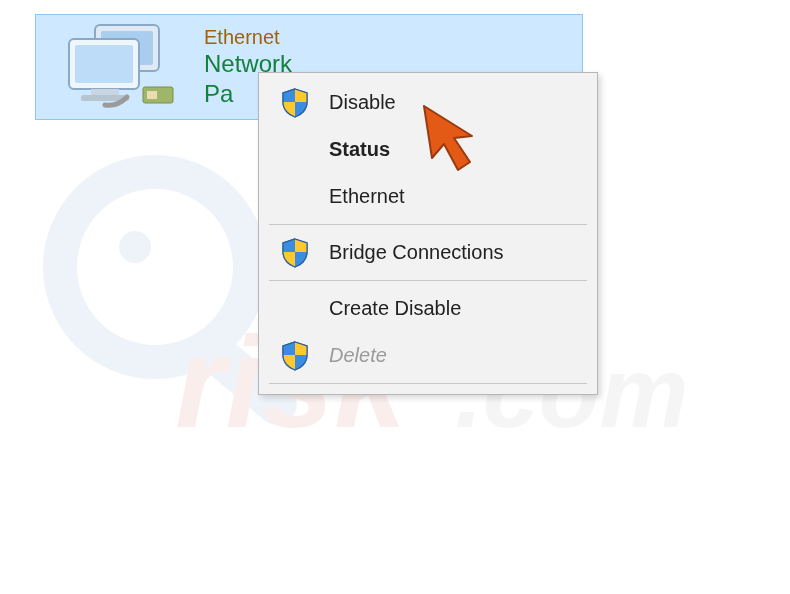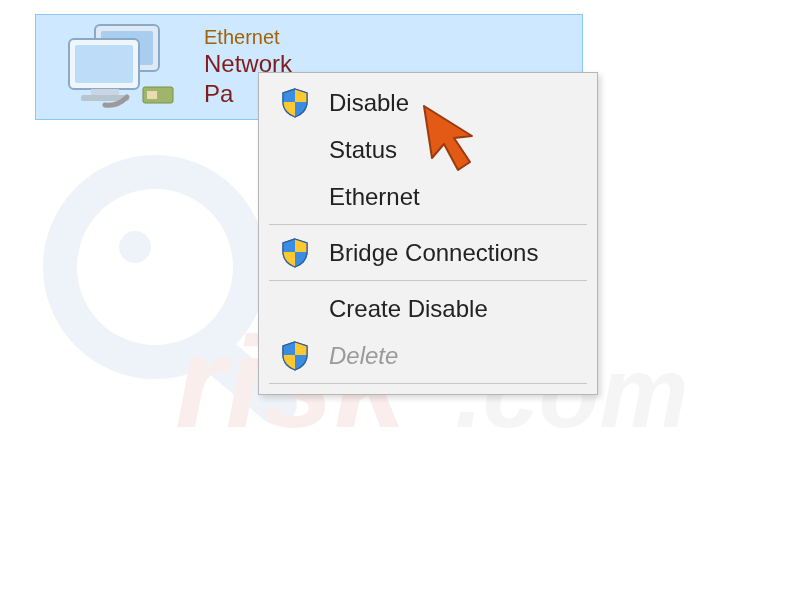--- a/index.html
+++ b/index.html
@@ -48,53 +48,53 @@
     justify-content: center;
     padding-left: 12px;
   }
   .adapter-title {
     font-size: 20px;
     color: #a16207;
     line-height: 1.2;
   }
   .adapter-sub {
     font-size: 24px;
-    color: #7f1d1d;
+    color: #15803d;
     line-height: 1.25;
   }
 
   .context-menu {
     position: absolute;
     left: 258px;
     top: 72px;
     width: 340px;
     background: #f2f2f2;
     border: 1px solid #b6b6b6;
     box-shadow: 3px 3px 6px rgba(0,0,0,0.15);
     padding: 6px 2px;
   }
   .menu-item {
     display: flex;
     align-items: center;
     height: 47px;
     padding: 0 10px 0 14px;
-    font-size: 24px;
+    font-size: 20px;
     color: #222;
     cursor: default;
   }
   .menu-item .icon-slot {
     width: 40px;
     display: flex;
     justify-content: center;
     flex-shrink: 0;
   }
   .menu-item .label-slot {
     padding-left: 14px;
   }
-  .menu-item.bold .label-slot { font-weight: 400; }
+  .menu-item.bold .label-slot { font-weight: 700; }
   .menu-item.disabled .label-slot { color: #9a9a9a; font-style: italic; }
   .menu-sep {
     height: 0;
     border-top: 1px solid #c7c7c7;
     margin: 4px 8px;
   }
 
   .cursor-arrow {
     position: absolute;
     left: 418px;

